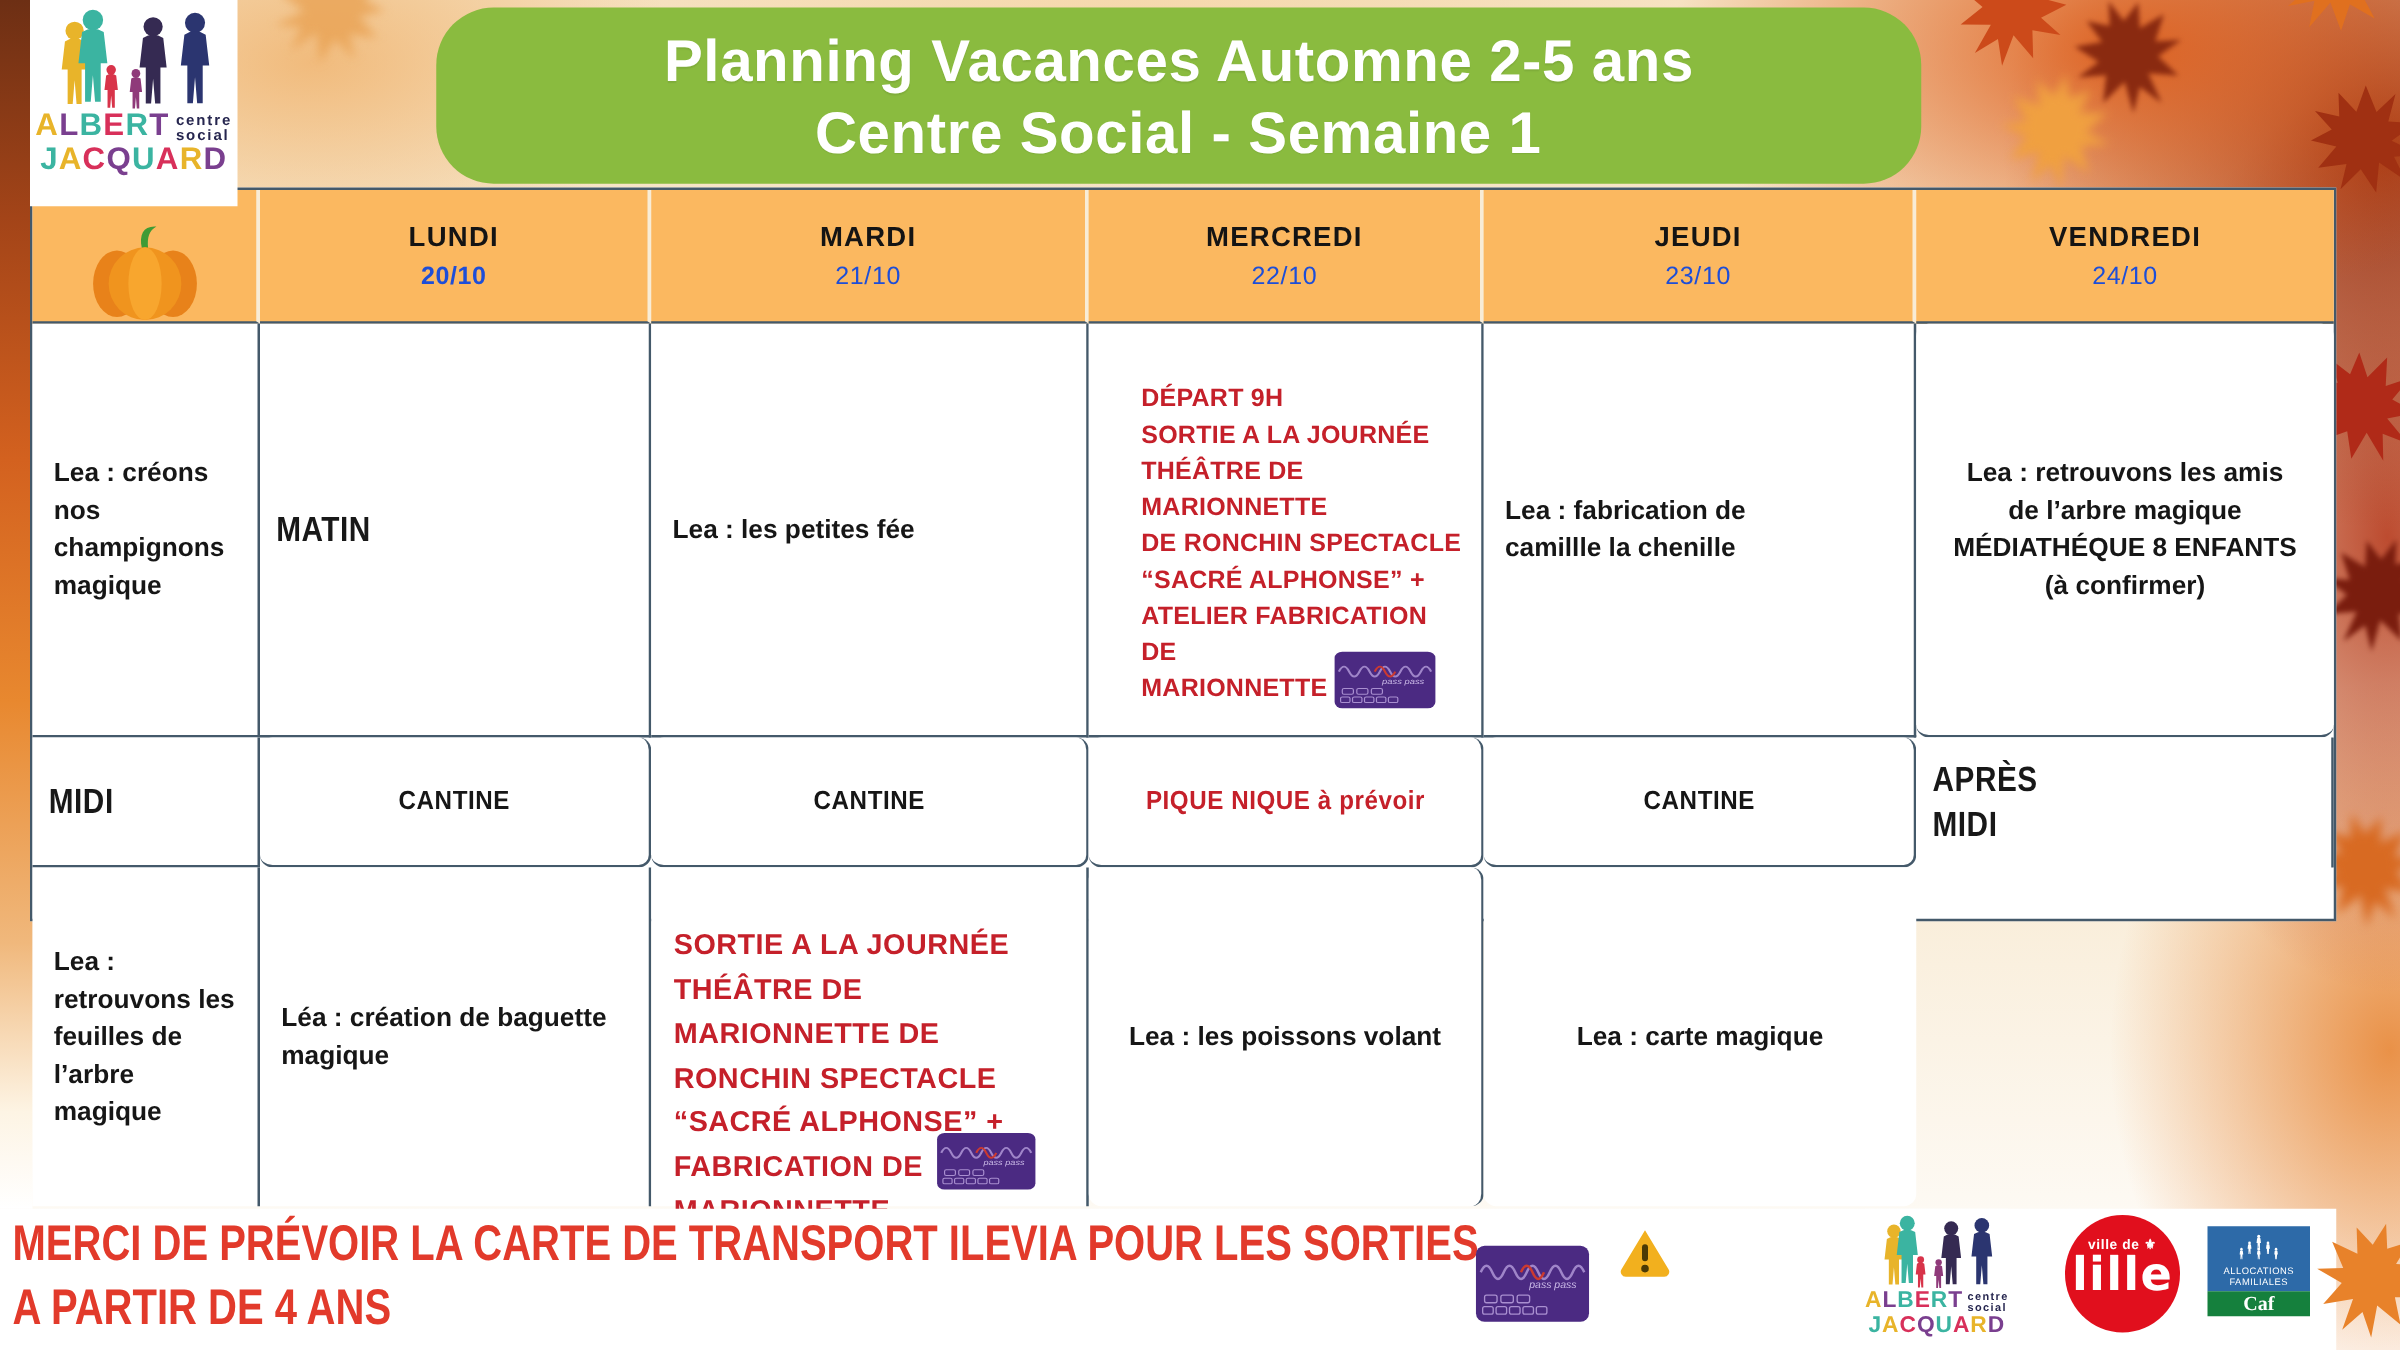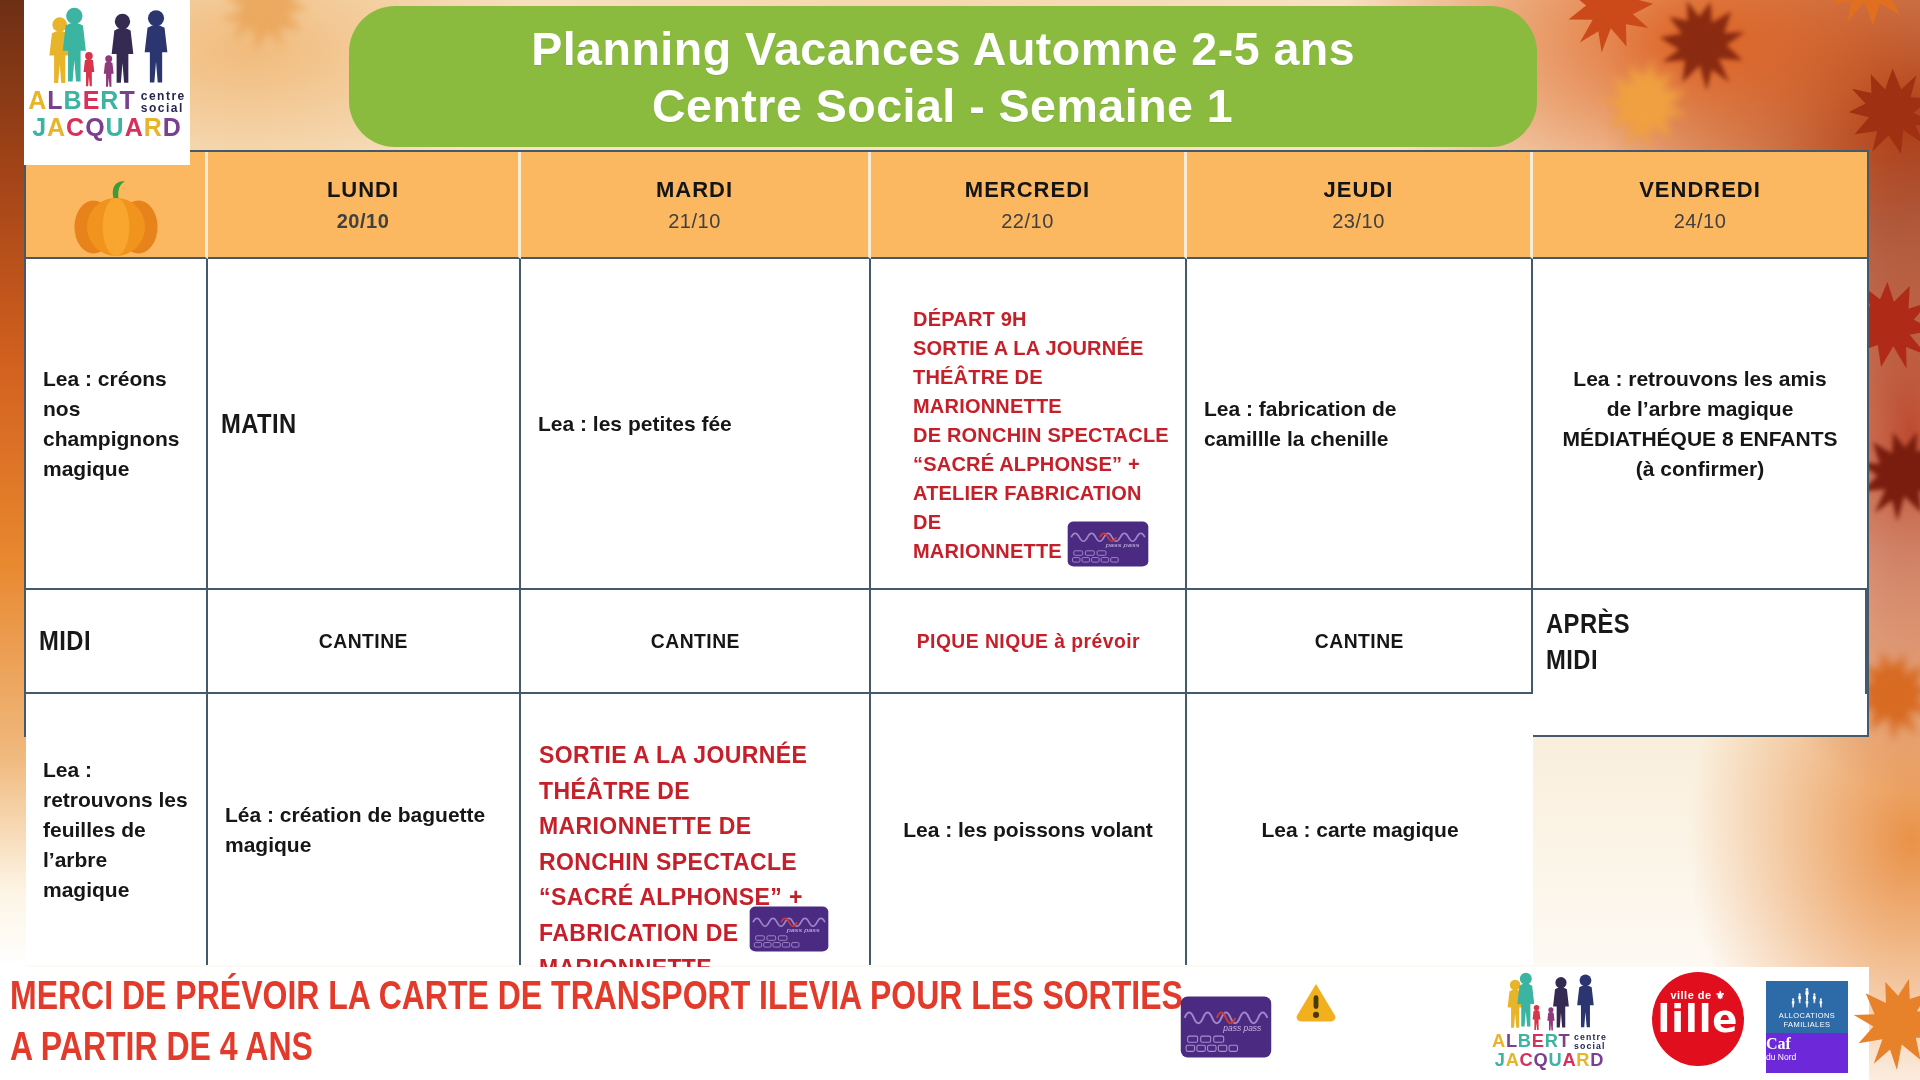--- a/index.html
+++ b/index.html
@@ -44,30 +44,30 @@
   
   .planning-table { position:absolute; left:24px; top:150px; width:1845px; height:587px; z-index:4;
     display:grid; grid-template-columns:182px 313px 350px 316px 346px 334px;
     grid-template-rows:107px 331px 104px 271px; border:2px solid #44596a; background:#fff; }
   .cell { position:relative; border-right:2px solid #44596a; border-bottom:2px solid #44596a; background:#fff;
     display:flex; flex-direction:column; }
   .lastcol { border-right:none; } .lastrow { border-bottom:none; }
   .hcell { background:#fbb860; border-right:3px solid #f8ecd6; align-items:center; justify-content:center; gap:7px; }
   .hcell.lastcol { border-right:none; }
   .day-name { font-weight:800; font-size:22px; letter-spacing:1px; color:#141414; }
-  .day-date { font-weight:400; font-size:20px; color:#404040; letter-spacing:.5px; }
+  .day-date { font-weight:400; font-size:20px; color:#1d4ed8; letter-spacing:.5px; }
   .date-bold { font-weight:800; }
   .corner { justify-content:flex-end; padding-bottom:0; }
   .row-label { justify-content:center; align-items:flex-start; padding-left:13px; }
   .row-label .lbl { font-weight:800; font-size:28px; line-height:36px; color:#181818; white-space:pre-line;
     display:inline-block; transform:scaleX(.85); transform-origin:0 50%; letter-spacing:.5px; }
   .cell-text { white-space:pre-line; font-weight:700; font-size:21px; line-height:30px; color:#161616; }
   .c-left { justify-content:center; padding:8px 10px 8px 17px; }
   .c-left .cell-text { text-align:left; }
-  .c-center { justify-content:center; align-items:center; padding:6px 8px; }
+  .c-center { justify-content:center; align-items:center; padding:6px 8px;border-radius:10px; }
   .c-center .cell-text { text-align:center; }
   .txt-red .cell-text { color:#c5202a; }
   .c-wed-matin { padding:46px 12px 10px 18px; justify-content:flex-start; }
   .c-wed-matin .cell-text { font-size:20px; line-height:29px; letter-spacing:.2px;margin-left:24px; }
   .c-wed-apres { padding:44px 12px 10px 18px; justify-content:flex-start; }
   .c-wed-apres .cell-text { font-size:23px; line-height:35.5px; letter-spacing:.4px; }
   .midi-text .cell-text { font-size:21px; letter-spacing:.5px; display:inline-block; transform:scaleX(.92); }
   .passpass-slot { position:absolute; }
   .slot-matin { right:36px; bottom:18px; width:82px; height:52px; }
   .slot-apres { right:40px; bottom:10px; width:80px; height:52px; }
@@ -80,21 +80,21 @@
   .f-passpass { position:absolute; left:1180px; top:25px; width:92px; height:70px; }
   .f-warning { position:absolute; left:1292px; top:13px; }
   .aj-small { position:absolute; left:1492px; top:0px; transform:scale(.73); transform-origin:top left; background:#fff; }
   .lille-logo { position:absolute; left:1652px; top:5px; width:92px; height:94px; background:#e10f1d; border-radius:50%;
     color:#fff; text-align:center; padding-top:17px; z-index:6; }
   .lille-top { font-size:11px; font-weight:700; letter-spacing:.5px; }
   .lille-name { font-family:"DejaVu Sans",sans-serif; font-weight:800; font-size:37px; line-height:36px; letter-spacing:1px; }
   .caf-logo { position:absolute; left:1766px; top:14px; width:82px; height:80px; }
   .caf-top { width:82px; height:52px; background:#2d6aa8; color:#fff; text-align:center; padding-top:3px; }
   .caf-top .caf-line { font-size:7.5px; font-weight:400; letter-spacing:.4px; line-height:8.5px; }
-  .caf-bottom { width:82px; height:40px; background:#6d28d9; color:#fff; line-height:12px; padding-top:3px; }
+  .caf-bottom { width:82px; height:20px; background:#15803d; color:#fff; text-align:center; line-height:12px; padding-top:3px; }
   .caf-name { font-family:"Liberation Serif",serif; font-weight:700; font-size:16px; line-height:15px; }
   .caf-region { font-size:8.5px; }
   .corner-leaf { z-index:7; }
 </style>
 </head>
 <body>
 
 <svg width="0" height="0" style="position:absolute" aria-hidden="true">
   <defs>
     <g id="person">

